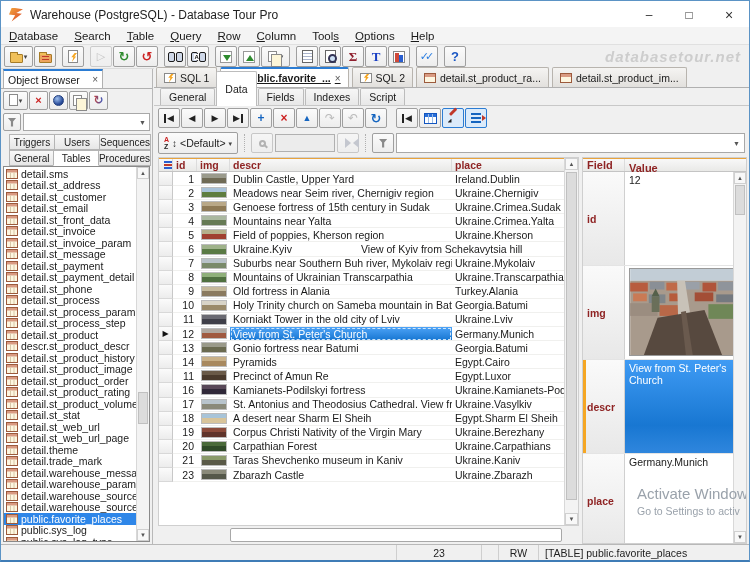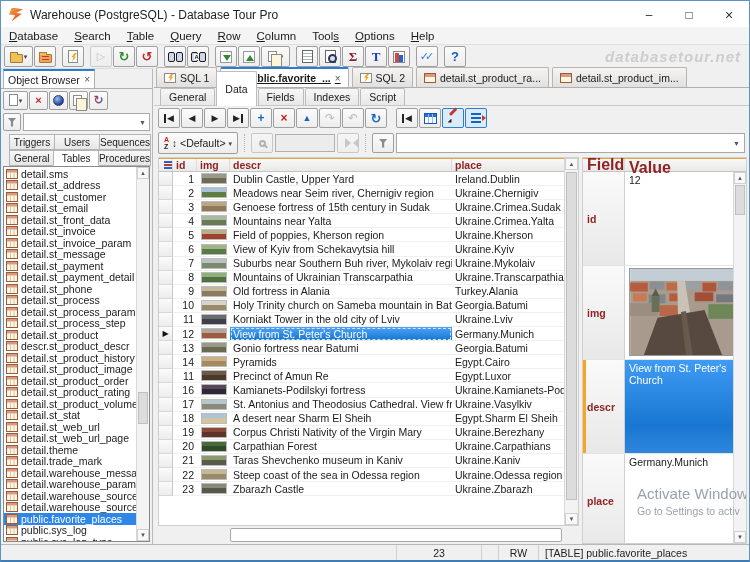--- a/index.html
+++ b/index.html
@@ -53,21 +53,21 @@
   .prev{width:11px;height:13px;border:1px solid #666;background:#fff;position:relative;}
   .prev::after{content:"";position:absolute;width:5px;height:5px;border:2px solid #335;border-radius:50%;right:-2px;bottom:-1px;background:#cde0f5;}
   .rep{width:12px;height:12px;border:1px solid #888;background:#fff;position:relative;}
   .rep::before{content:"";position:absolute;left:1px;top:1px;width:4px;height:9px;background:#d04a3a;}
   .rep::after{content:"";position:absolute;right:1px;top:3px;width:4px;height:7px;background:#2a5fd0;}
   .watermark{position:absolute;right:8px;top:3px;font-size:15px;font-weight:bold;font-style:italic;color:#cdcdcd;letter-spacing:1px;}
 
   
   .leftpanel{position:absolute;left:0;top:68px;width:152px;bottom:16px;background:#f0f0f0;border-right:1px solid #b8b8b8;}
   .ob-tabstrip{height:20px;display:flex;border-bottom:1px solid #b0b0b0;}
-  .ob-tab{width:92px;background:#fff;border:1px solid #b0b0b0;border-bottom:none;border-top:2px solid #2b7cd3;display:flex;align-items:center;padding:0 4px;margin-left:2px;font-size:10.5px;}
+  .ob-tab{width:100px;background:#fff;border:1px solid #b0b0b0;border-bottom:none;border-top:2px solid #2b7cd3;display:flex;align-items:center;padding:0 4px;margin-left:2px;font-size:10.5px;}
   .ob-tab .x{margin-left:auto;color:#555;font-size:10px;}
   .ob-toolbar{height:22px;display:flex;align-items:center;padding:0 2px;gap:1px;}
   .obtn{height:19px;min-width:19px;border:1px solid #9f9f9f;background:linear-gradient(#fbfbfb,#ededed);display:flex;align-items:center;justify-content:center;border-radius:2px;}
   .obtn.wide{min-width:25px;gap:1px;}
   .glyph-x{color:#cc2222;font-size:11px;font-weight:bold;}
   .sphere{width:11px;height:11px;border-radius:50%;background:radial-gradient(circle at 35% 30%,#9fc0ee,#2a4d9b 65%,#1a2d6b);border:1px solid #23407f;}
   .glyph-refresh2{font-size:12px;font-weight:bold;background:linear-gradient(90deg,#d23a2a,#2a5fd0);-webkit-background-clip:text;background-clip:text;color:transparent;}
   .ob-filter{height:22px;display:flex;align-items:center;padding:0 2px;gap:2px;}
   .funnelbtn{width:18px;height:18px;border:1px solid #9f9f9f;background:linear-gradient(#fbfbfb,#ededed);display:flex;align-items:center;justify-content:center;border-radius:2px;}
   .funnel{width:9px;height:9px;background:#8a8a8a;clip-path:polygon(0 0,100% 0,62% 45%,62% 100%,38% 100%,38% 45%);}
@@ -152,21 +152,21 @@
   .grow .c.id{justify-content:flex-end;padding-right:3px;}
   .grow .c.img{justify-content:center;}
   .thumb{width:26px;height:11px;border:1px solid #bbb;background:linear-gradient(var(--t1,#aaa) 40%,var(--t2,#777) 40%);}
   .grow .c.descr{padding-left:3px;}
   .grow .c.place{padding-left:3px;}
   .grow .c.descr.selcell{background:linear-gradient(#4da3f7,#1877d2);color:#fff;outline:1px dashed #cfe6fb;outline-offset:-2px;}
   .gscroll{position:absolute;right:0;top:0;width:14px;bottom:0;background:#f3f3f3;border-left:1px solid #d8d8d8;}
 
   
   .inspector{position:absolute;left:428px;right:2px;top:90px;bottom:0;background:#fff;border:1px solid #cfcfcf;overflow:hidden;}
-  .ihead{display:flex;height:14px;background:linear-gradient(#f8f8f8,#e9e9e7);border-top:1px solid #e8a33d;border-bottom:1px solid #c4c4c4;font-weight:bold;color:#8f2424;font-size:16px;}
+  .ihead{display:flex;height:14px;background:linear-gradient(#f8f8f8,#e9e9e7);border-top:1px solid #e8a33d;border-bottom:1px solid #c4c4c4;font-weight:bold;color:#8f2424;font-size:11px;}
   .ihead .f{width:42px;padding-left:4px;display:flex;align-items:center;border-right:1px solid #dcdcdc;}
   .ihead .v{flex:1;padding-left:4px;display:flex;align-items:center;margin-top:6px;}
   .irow{display:flex;height:94px;border-bottom:1px solid #e4e4e4;}
   .ifield{width:42px;flex:none;background:linear-gradient(#fafafa,#e8e8e8);border-right:1px solid #d0d0d0;display:flex;align-items:center;padding-left:4px;font-weight:bold;color:#8f2424;font-size:10.5px;}
   .ifield.sel{border-left:3px solid #f5a623;padding-left:1px;}
   .ivalue{flex:1;padding:2px 4px;font-size:10.5px;overflow:hidden;position:relative;}
   .ivalue.selblue{background:linear-gradient(#3f9bf4 ,#1877d2 70%,#2f86dd);color:#fff;}
   .iscroll{position:absolute;right:0;top:14px;width:13px;bottom:0;background:#f3f3f3;border-left:1px solid #d8d8d8;}
   .photo{display:block;border:1px solid #999;}
   .activate{position:absolute;left:54px;bottom:26px;width:220px;color:#9aa2ab;pointer-events:none;}
@@ -853,22 +853,22 @@
               <div class="c descr c-descr">Field of poppies, Kherson region</div>
               <div class="c place c-place">Ukraine.Kherson</div>
             </div>
 
             <div class="grow">
               <div class="c ind c-ind"></div>
               <div class="c id c-id">6</div>
               <div class="c img c-img">
                 <span class="thumb" style="--t1: #9fb28a; --t2: #5a7a45;"></span>
               </div>
+              <div class="c place c-place">Ukraine.Kyiv</div>
               <div class="c descr c-descr">View of Kyiv from Schekavytsia hill</div>
-              <div class="c place c-place">Ukraine.Kyiv</div>
             </div>
 
             <div class="grow">
               <div class="c ind c-ind"></div>
               <div class="c id c-id">7</div>
               <div class="c img c-img">
                 <span class="thumb" style="--t1: #b8c2c8; --t2: #7a8a6a;"></span>
               </div>
               <div class="c descr c-descr">Suburbs near Southern Buh river, Mykolaiv region</div>
               <div class="c place c-place">Ukraine.Mykolaiv</div>
@@ -1009,29 +1009,20 @@
             <div class="grow">
               <div class="c ind c-ind"></div>
               <div class="c id c-id">21</div>
               <div class="c img c-img">
                 <span class="thumb" style="--t1: #8a9a6a; --t2: #5a5a48;"></span>
               </div>
               <div class="c descr c-descr">Taras Shevchenko museum in Kaniv</div>
               <div class="c place c-place">Ukraine.Kaniv</div>
             </div>
 
-            <div class="grow">
-              <div class="c ind c-ind"></div>
-              <div class="c id c-id">22</div>
-              <div class="c img c-img">
-                <span class="thumb" style="--t1: #c4b898; --t2: #9a8a6a;"></span>
-              </div>
-              <div class="c descr c-descr">Steep coast of the sea in Odessa region</div>
-              <div class="c place c-place">Ukraine.Odessa region</div>
-            </div>
 
             <div class="grow">
               <div class="c ind c-ind"></div>
               <div class="c id c-id">23</div>
               <div class="c img c-img">
                 <span class="thumb" style="--t1: #8a8a7a; --t2: #55584a;"></span>
               </div>
               <div class="c descr c-descr">Zbarazh Castle</div>
               <div class="c place c-place">Ukraine.Zbarazh</div>
             </div>

